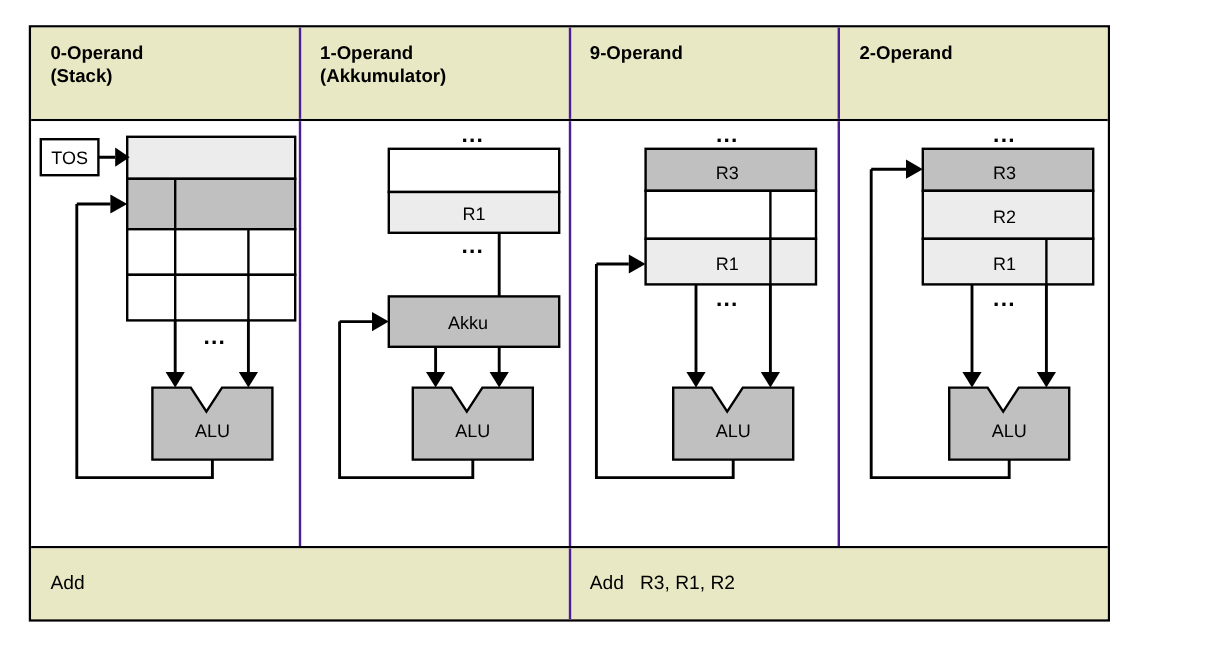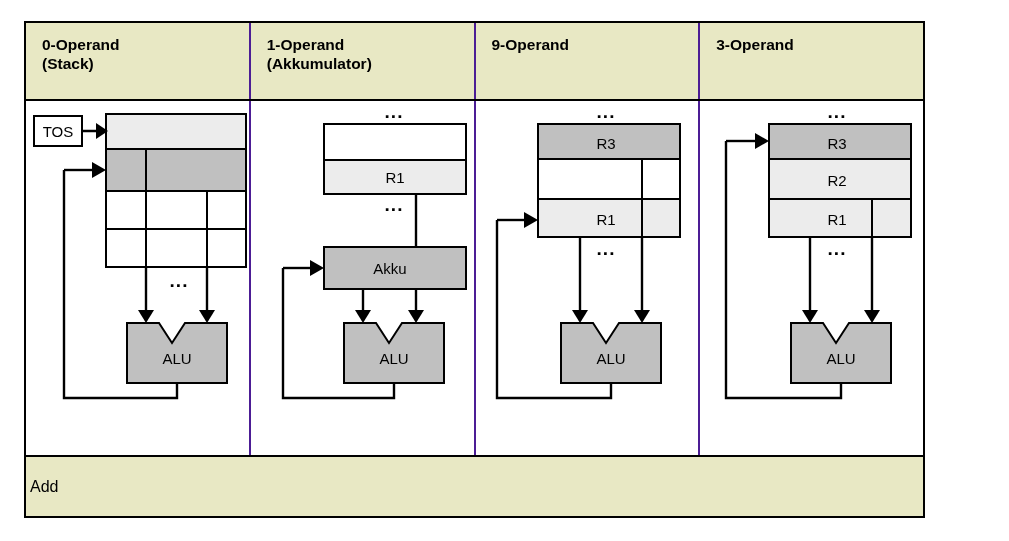--- a/index.html
+++ b/index.html
@@ -54,21 +54,21 @@
     border-left: 2px solid #4c1d95;
   }
   .header-row .cell {
     background: #e8e8c4;
     padding: 12px 0 0 16px;
   }
   .footer-row .cell {
     background: #e8e8c4;
     display: flex;
     align-items: center;
-    padding-left: 4px;
+    padding-left: 16px;
   }
   .hdr-title {
     font-weight: bold;
     font-size: 15.5px;
     line-height: 19px;
     color: #000000;
     white-space: pre-line;
   }
   .instr {
     font-size: 16px;
@@ -107,21 +107,21 @@
 (Stack)</div>
       </div>
       <div class="cell">
         <div class="hdr-title">1-Operand
 (Akkumulator)</div>
       </div>
       <div class="cell">
         <div class="hdr-title">9-Operand</div>
       </div>
       <div class="cell">
-        <div class="hdr-title">3-Operand</div>
+        <div class="hdr-title">2-Operand</div>
       </div>
     </div>
 
     <div class="body-row">
 
       <div class="cell">
         <svg class="diagram" width="239" height="360" viewBox="0 0 239 360">
           <g stroke="#000000" fill="none" stroke-width="2">
 
             <line x1="120" y1="60" x2="120" y2="209" stroke-width="2.4"></line>
@@ -276,16 +276,19 @@
           <polygon points="55,32 69,40 55,48" fill="#000000"></polygon>
         </svg>
       </div>
 
     </div>
 
     <div class="footer-row">
       <div class="cell">
         <div class="instr">Add</div>
       </div>
+      <div class="cell">
+        <div class="instr">Add   R3, R1, R2</div>
+      </div>
     </div>
 
   </div>
 </div>
 
 </body></html>

